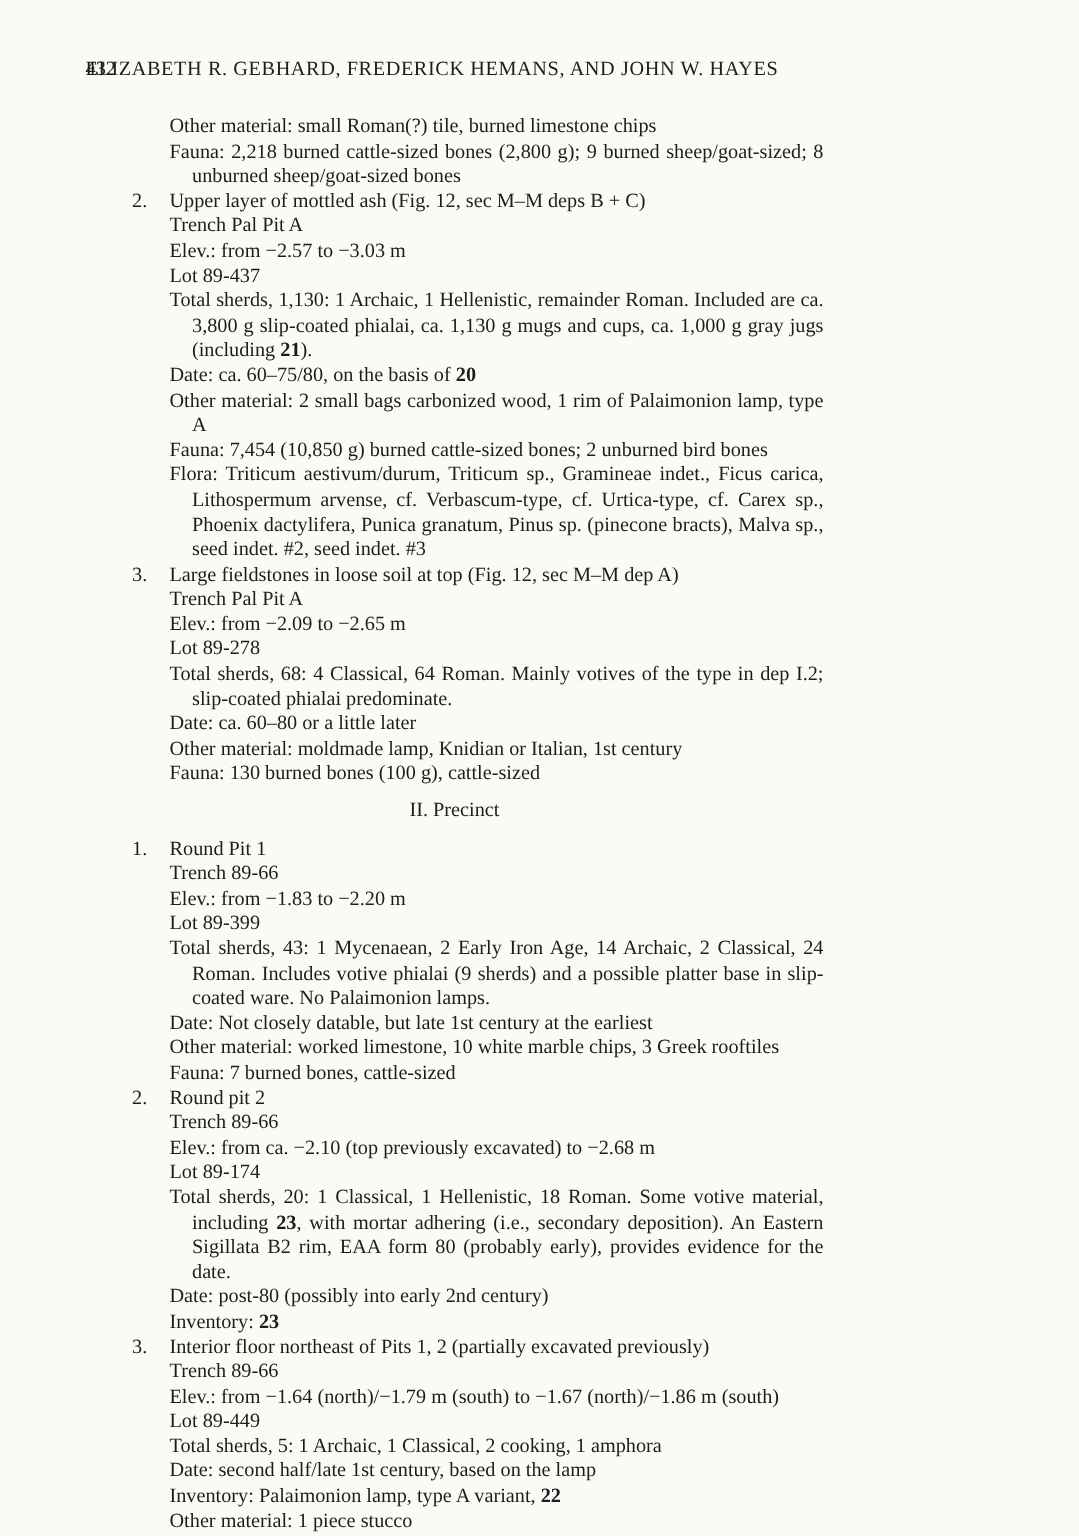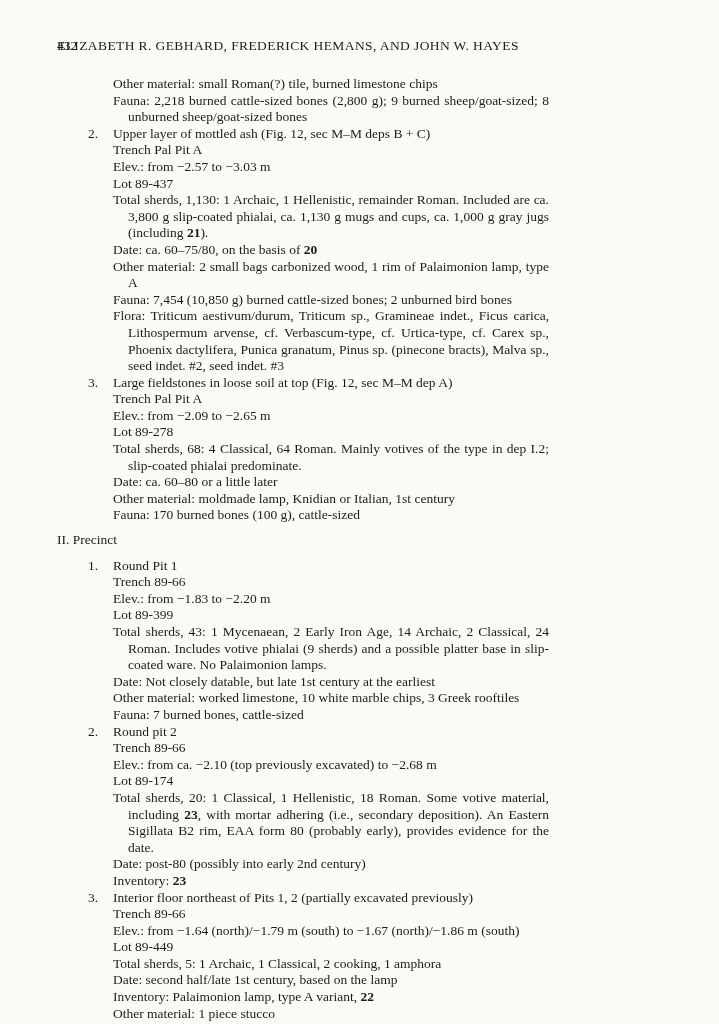--- a/index.html
+++ b/index.html
@@ -10,21 +10,21 @@
     font-size:13.5px;line-height:16.6px;
   }
   .sheet{box-sizing:border-box;width:605px;height:1024px;
     padding:38px 56px 28px 57px;overflow:hidden;position:relative}
   header{position:relative;height:17px;margin-bottom:21px}
   .pagenum{position:absolute;left:0;top:0}
   .runhead{display:block;text-align:left;letter-spacing:.4px}
   main p{margin:0;text-align:justify}
   p.detail{padding-left:71px;text-indent:-15px}
   p.item{padding-left:56px;text-indent:-25px}
-  p.section{margin:8px 0 9px 0;text-align:left}
+  p.section{margin:8px 0 9px 0;text-align:center}
   .num{display:inline-block;width:25px;text-indent:0}
   .b{font-weight:bold}
   .i{}
 </style>
 </head>
 <body>
 
 <div class="sheet">
   <header>
     <span class="pagenum">432</span>
@@ -42,21 +42,21 @@
       <p class="detail"><span>Other material: 2 small bags carbonized wood, 1 rim of Palaimonion lamp, type A</span></p>
       <p class="detail"><span>Fauna: 7,454 (10,850 g) burned cattle-sized bones; 2 unburned bird bones</span></p>
       <p class="detail"><span>Flora: </span><span class="i">Triticum aestivum/durum</span><span>, </span><span class="i">Triticum</span><span> sp., Gramineae indet., </span><span class="i">Ficus carica</span><span>, </span><span class="i">Lithospermum arvense</span><span>, cf. </span><span class="i">Verbascum</span><span>-type, cf. </span><span class="i">Urtica</span><span>-type, cf. </span><span class="i">Carex</span><span> sp., </span><span class="i">Phoenix dactylifera</span><span>, </span><span class="i">Punica granatum</span><span>, </span><span class="i">Pinus</span><span> sp. (pinecone bracts), </span><span class="i">Malva</span><span> sp., seed indet. #2, seed indet. #3</span></p>
       <p class="item"><span class="num">3.</span><span>Large fieldstones in loose soil at top (Fig. 12, sec M–M dep A)</span></p>
       <p class="detail"><span>Trench Pal Pit A</span></p>
       <p class="detail"><span>Elev.: from −2.09 to −2.65 m</span></p>
       <p class="detail"><span>Lot 89-278</span></p>
       <p class="detail"><span>Total sherds, 68: 4 Classical, 64 Roman. Mainly votives of the type in dep I.2; slip-coated phialai predominate.</span></p>
       <p class="detail"><span>Date: ca. 60–80 or a little later</span></p>
       <p class="detail"><span>Other material: moldmade lamp, Knidian or Italian, 1st century</span></p>
-      <p class="detail"><span>Fauna: 170 burned bones (100 g), cattle-sized</span></p>
+      <p class="detail"><span>Fauna: 130 burned bones (100 g), cattle-sized</span></p>
       <p class="section"><span>II. Precinct</span></p>
       <p class="item"><span class="num">1.</span><span>Round Pit 1</span></p>
       <p class="detail"><span>Trench 89-66</span></p>
       <p class="detail"><span>Elev.: from −1.83 to −2.20 m</span></p>
       <p class="detail"><span>Lot 89-399</span></p>
       <p class="detail"><span>Total sherds, 43: 1 Mycenaean, 2 Early Iron Age, 14 Archaic, 2 Classical, 24 Roman.  Includes votive phialai (9 sherds) and a possible platter base in slip-coated ware.  No Palaimonion lamps.</span></p>
       <p class="detail"><span>Date: Not closely datable, but late 1st century at the earliest</span></p>
       <p class="detail"><span>Other material: worked limestone, 10 white marble chips, 3 Greek rooftiles</span></p>
       <p class="detail"><span>Fauna: 7 burned bones, cattle-sized</span></p>
       <p class="item"><span class="num">2.</span><span>Round pit 2</span></p>

